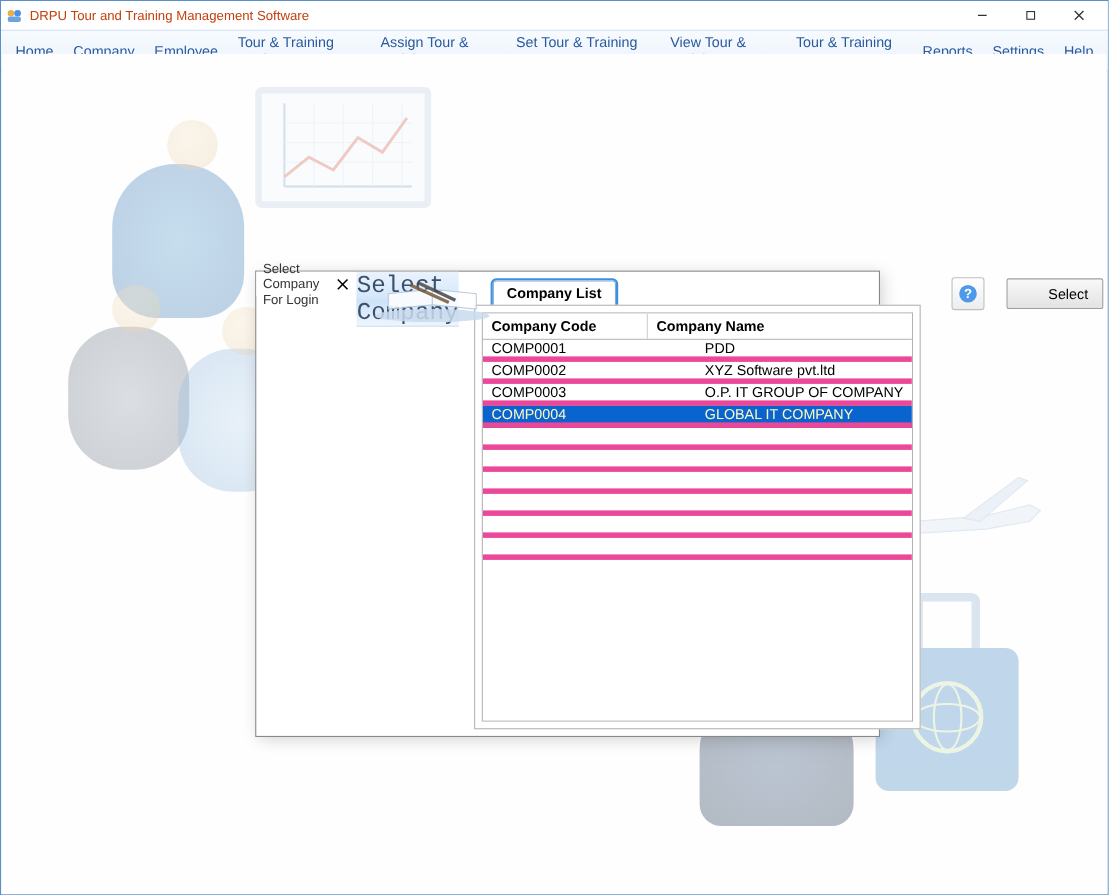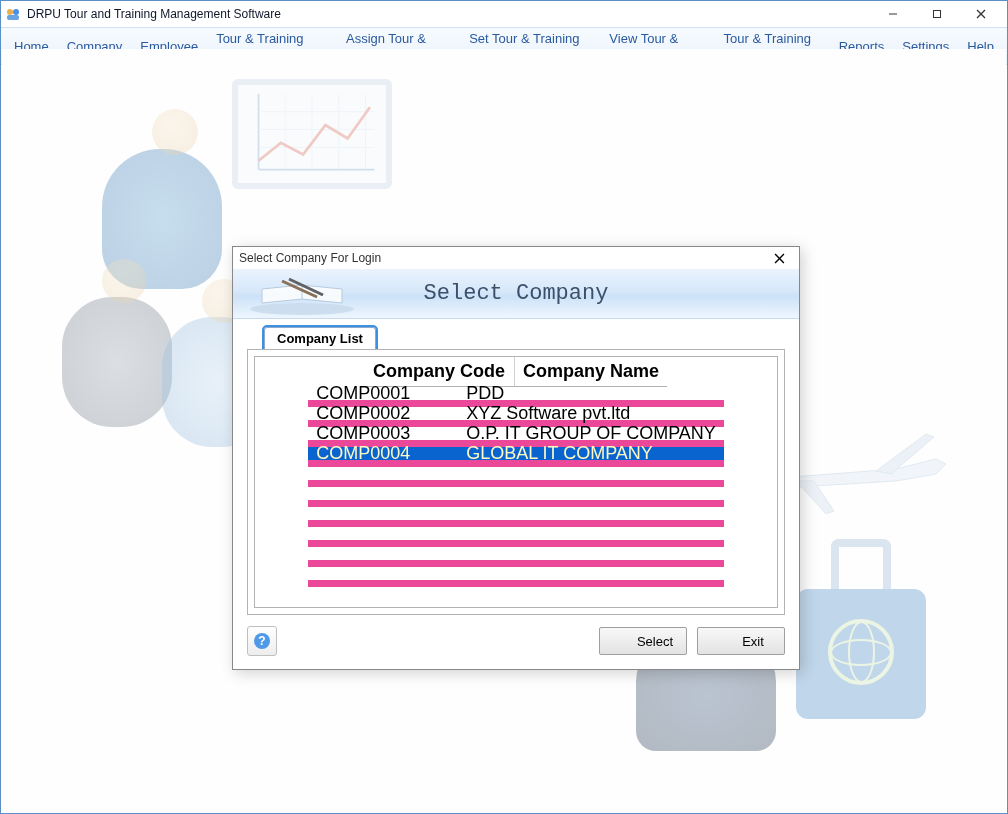--- a/index.html
+++ b/index.html
@@ -25,21 +25,21 @@
     display: flex;
     align-items: center;
     padding: 0 4px;
     background: #fff;
   }
   .titlebar .app-icon {
     width: 16px; height: 16px; margin-right: 6px;
     display: inline-flex; align-items: center; justify-content: center;
   }
   .titlebar .title {
-    color: #0f172a;
+    color: #c2410c;
     font-size: 12px;
   }
   .win-controls {
     margin-left: auto;
     display: flex;
   }
   .win-btn {
     width: 44px; height: 26px;
     display: flex; align-items: center; justify-content: center;
     color: #333;
@@ -119,21 +119,21 @@
     font-size: 20px;
   }
   
   .dialog {
     position: absolute;
     left: 230px; top: 197px;
     width: 568px; height: 424px;
     background: #fff;
     border: 1px solid #888;
     box-shadow: 3px 3px 14px rgba(0,0,0,0.18);
-    display: flex; flex-direction: column;
+    display: flex; flex-direction: row;
   }
   .dlg-title {
     height: 22px;
     display: flex; align-items: center;
     padding: 0 6px;
     background: #fff;
     font-size: 12px;
     color: #333;
   }
   .dlg-close {
@@ -183,41 +183,41 @@
     border: 1px solid #b3b3b3;
     background: #fff;
     padding: 6px;
     display: flex;
   }
   .grid {
     flex: 1;
     border: 1px solid #b3b3b3;
     overflow: hidden;
     display: flex; flex-direction: column;
-    font-size: 18px;
-    align-items: center;
+    font-size: 13px;
   }
   .grid-head {
     display: flex;
     background: #fff;
     border-bottom: 1px solid #b3b3b3;
   }
   .gh {
     padding: 4px 8px;
     font-weight: bold;
     border-right: 1px solid #d0d0d0;
   }
   .gh.c1 { width: 150px; }
   .gh.c2 { flex: 1; border-right: none; }
   .grid-rows { flex: 1; background: #fff; }
   .gr {
     display: flex;
     height: 20px;
     align-items: center;
-    border-bottom: 7px solid #ec4899;
+    border-bottom: 5px solid #ec4899;
+    gap: 44px;
   }
   .gr.empty { color: transparent; }
   .gc { padding: 0 8px; overflow: hidden; white-space: nowrap; text-overflow: ellipsis; }
   .gc.c1 { width: 150px; }
   .gc.c2 { flex: 1; }
   .gr.selected {
     background: #0a64d0;
     color: #fef9c3;
   }
   .dlg-footer {

